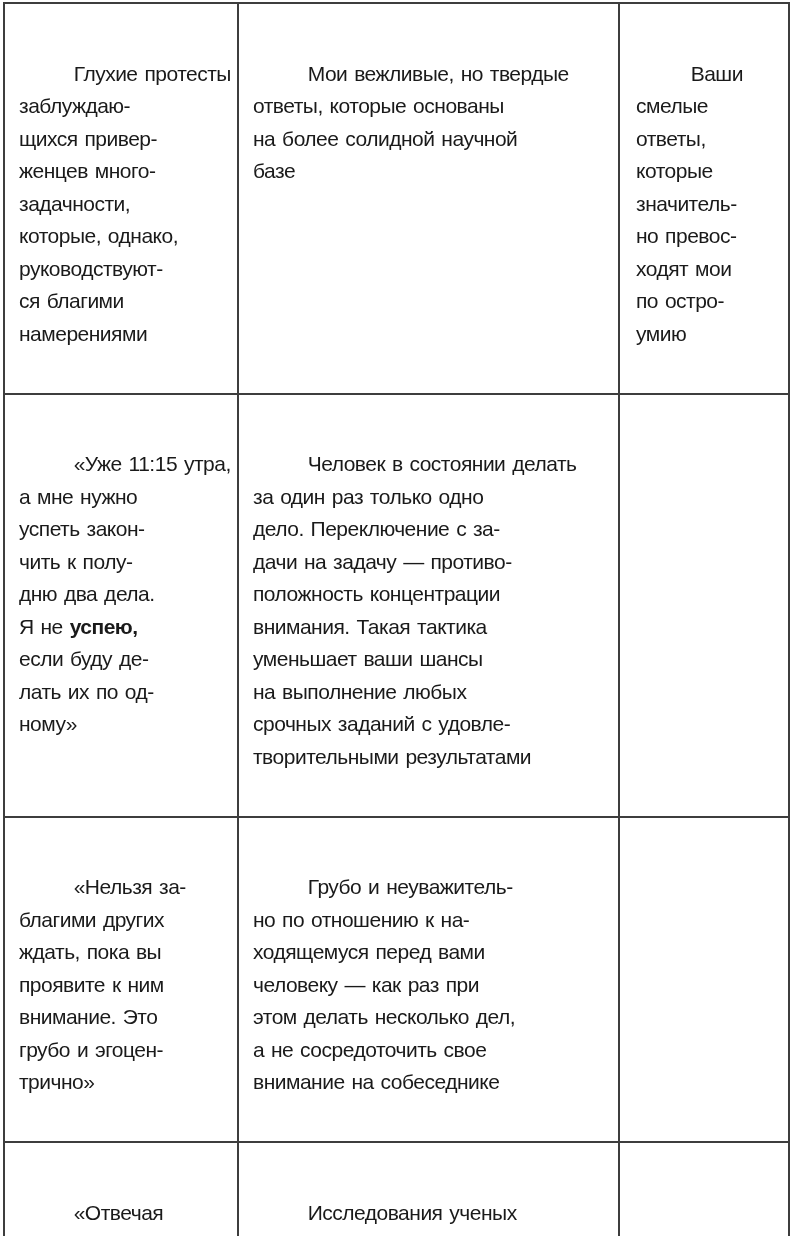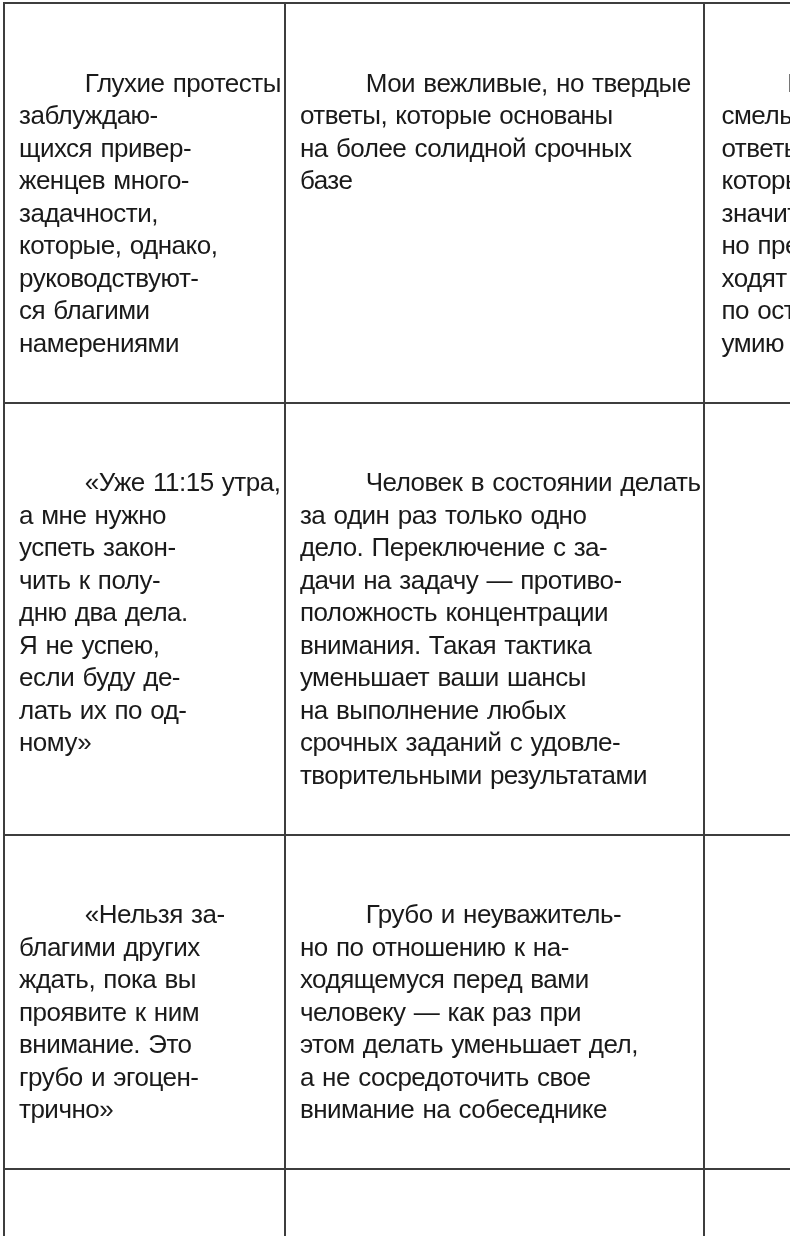--- a/index.html
+++ b/index.html
@@ -15,35 +15,35 @@
     border-collapse: collapse;
     table-layout: fixed;
     margin: 2px 0 0 3px;
   }
   col.c1 { width: 234px; }
   col.c2 { width: 381px; }
   col.c3 { width: 170px; }
   td {
     border: 2px solid #3d3d3d;
     vertical-align: top;
-    padding: 30px 3px 10px 14px;
-    font-size: 26px;
+    padding: 21px 3px 10px 14px;
+    font-size: 21px;
     line-height: 32.5px;
     letter-spacing: -0.5px;
     word-spacing: 1.5px;
     color: #1a1a1a;
     white-space: pre;
     overflow: visible;
   }
   td.c3pad { padding-left: 16px; }
   tr.r-header { height: 331px; }
   tr.r-1 { height: 363px; }
   tr.r-2 { height: 267px; }
   tr.r-3 { height: 264px; }
-  .bold { font-weight: 400; }
+  .bold { font-weight: 700; }
 </style>
 </head>
 <body>
 
 <table class="book-table">
   <colgroup>
     <col class="c1">
     <col class="c2">
     <col class="c3">
   </colgroup>
@@ -56,21 +56,21 @@
 женцев много-
 задачности,
 которые, однако,
 руководствуют-
 ся благими
 намерениями</span>
       </td>
       <td>
         <span>Мои вежливые, но твердые
 ответы, которые основаны
-на более солидной срочных
+на более солидной научной
 базе</span>
       </td>
       <td class="c3pad">
         <span>Ваши
 смелые
 ответы,
 которые
 значитель-
 но превос-
 ходят мои
@@ -116,21 +116,21 @@
 проявите к ним
 внимание. Это
 грубо и эгоцен-
 трично»</span><span class="bold"></span><span></span>
       </td>
       <td>
         <span>Грубо и неуважитель-
 но по отношению к на-
 ходящемуся перед вами
 человеку — как раз при
-этом делать уменьшает дел,
+этом делать несколько дел,
 а не сосредоточить свое
 внимание на собеседнике</span>
       </td>
       <td class="c3pad">
         <span></span>
       </td>
     </tr>
 
     <tr class="r-3">
       <td>

